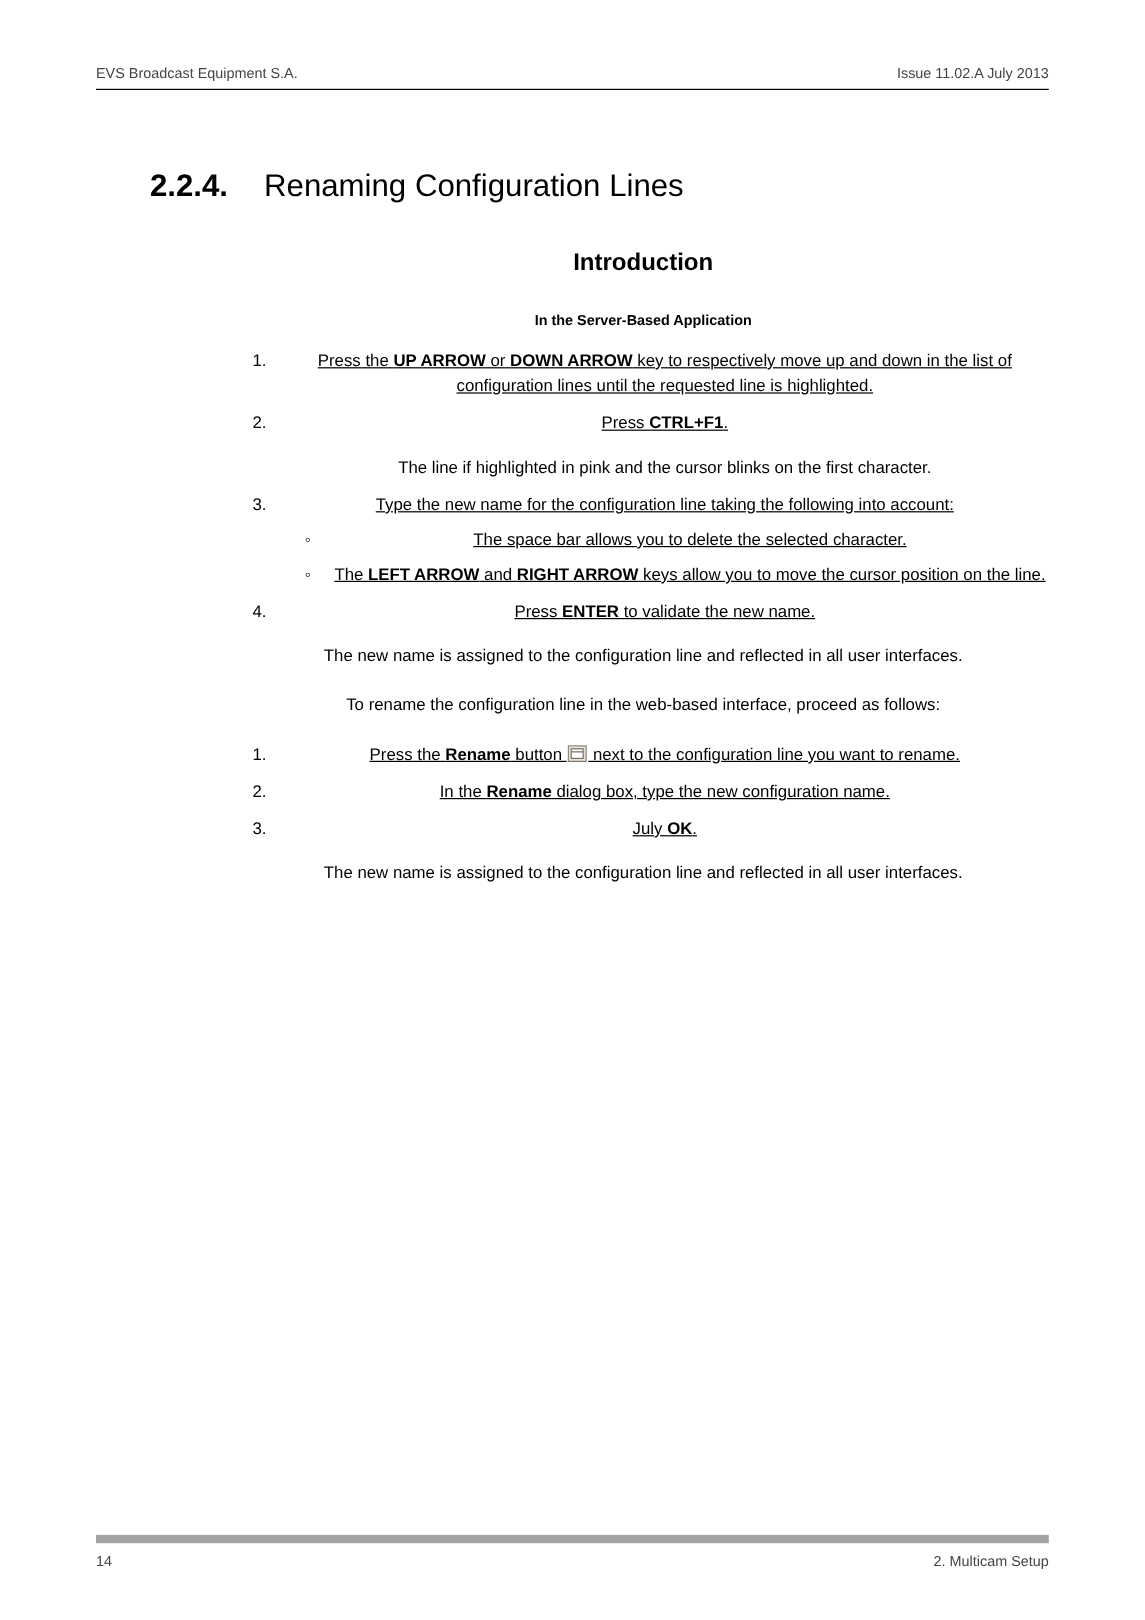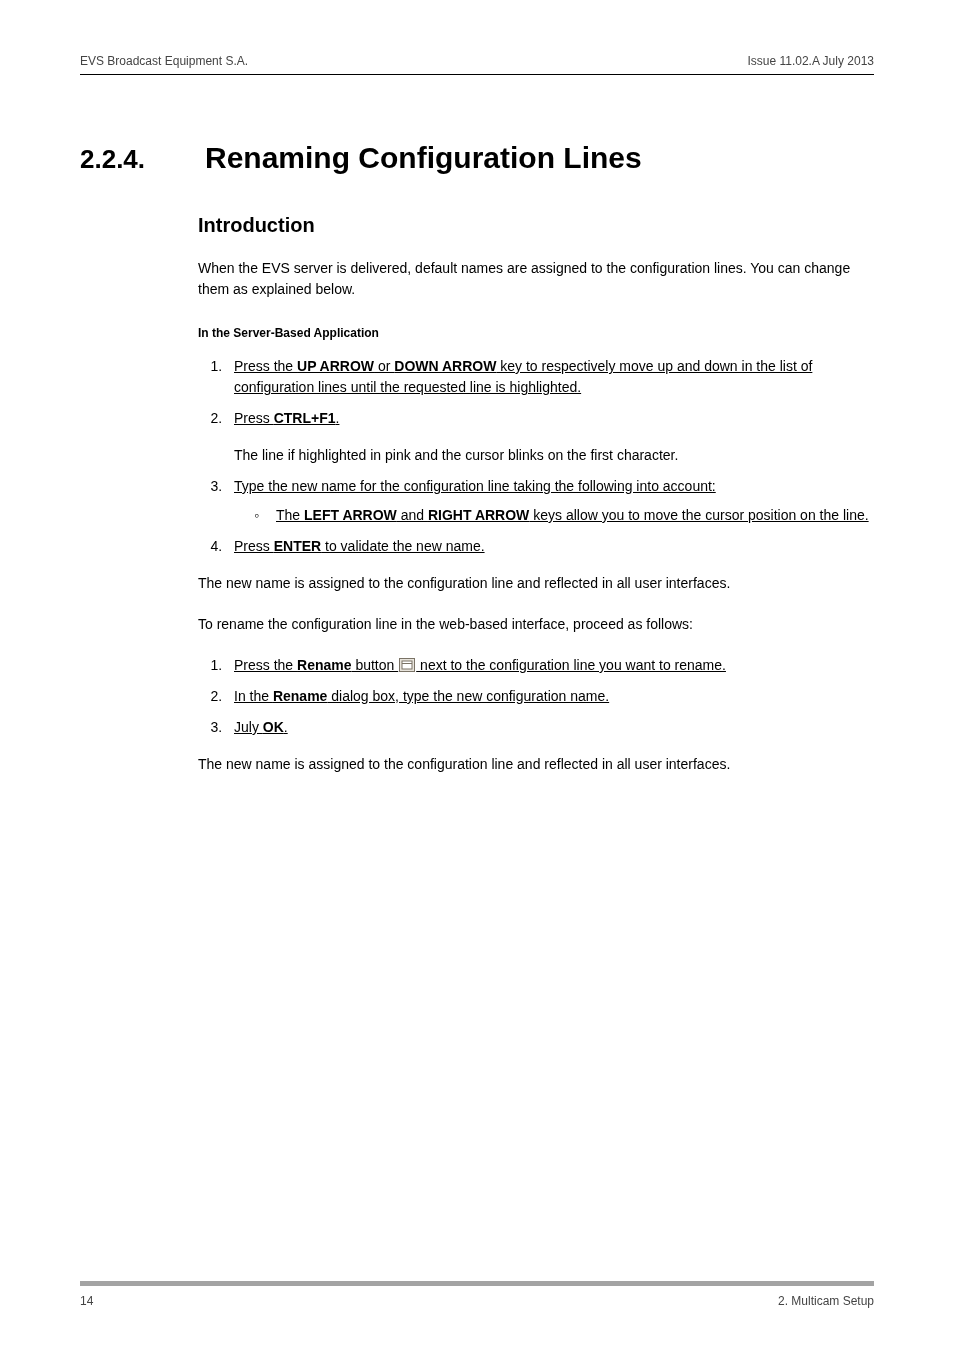--- a/index.html
+++ b/index.html
@@ -10,44 +10,46 @@
     color: #000;
     font-size: 14px;
     line-height: 1.5;
   }
   .page {
     width: 954px;
     height: 1350px;
     box-sizing: border-box;
     padding: 52px 80px 40px 80px;
     position: relative;
+    text-align: center;
   }
   .top-bar {
     display: flex;
     justify-content: space-between;
     font-size: 12px;
     color: #444;
     border-bottom: 1px solid #000;
     padding-bottom: 4px;
     margin-bottom: 60px;
   }
   .section-row {
     display: flex;
     align-items: baseline;
     margin-bottom: 30px;
+    margin-left: 15px;
   }
   .section-number {
     font-size: 26px;
     font-weight: bold;
     width: 125px;
     flex-shrink: 0;
   }
   .section-title {
-    font-size: 30px;
-    font-weight: bold;
+    font-size: 26px;
+    font-weight: normal;
   }
   .content {
     margin-left: 118px;
   }
   .h-intro {
     font-size: 20px;
     font-weight: bold;
     margin-bottom: 18px;
   }
   .para {
@@ -86,21 +88,21 @@
     top: 0;
   }
   .step-note {
     margin: 6px 0 10px 36px;
   }
   .bottom-bar {
     position: absolute;
     left: 80px;
     right: 80px;
     bottom: 40px;
-    border-top: 5px solid #a3a3a3;
+    border-top: 7px solid #a3a3a3;
     padding-top: 6px;
     display: flex;
     justify-content: space-between;
     font-size: 12px;
     color: #444;
   }
   .icon-inline {
     display: inline-block;
     vertical-align: -2px;
     width: 16px;
@@ -120,38 +122,38 @@
   </div>
 
   <div class="section-row">
     <div class="section-number">2.2.4.</div>
     <div class="section-title">Renaming Configuration Lines</div>
   </div>
 
   <div class="content">
 
     <div class="h-intro">Introduction</div>
-    <div class="para">When the EVS server is delivered, default names are assigned to the configuration lines. You can change them as explained below.</div>
 
     <div class="h-sub">In the Server-Based Application</div>
 
     <ol class="steps">
       <li>
         <span>Press the </span><b>UP ARROW</b><span> or </span><b>DOWN ARROW</b><span> key to respectively move up and down in the list of configuration lines until the requested line is highlighted.</span>
       </li>
       <li>
         <span>Press </span><b>CTRL+F1</b><span>.</span>
       </li>
     </ol>
     <div class="step-note">The line if highlighted in pink and the cursor blinks on the first character.</div>
 
     <ol class="steps" start="3">
       <li>
         <span>Type the new name for the configuration line taking the following into account:</span>
         <ul class="sub">
+          <li>The space bar allows you to delete the selected character.</li>
           <li>
             <span>The </span><b>LEFT ARROW</b><span> and </span><b>RIGHT ARROW</b><span> keys allow you to move the cursor position on the line.</span>
           </li>
         </ul>
       </li>
       <li>
         <span>Press </span><b>ENTER</b><span> to validate the new name.</span>
       </li>
     </ol>
 

